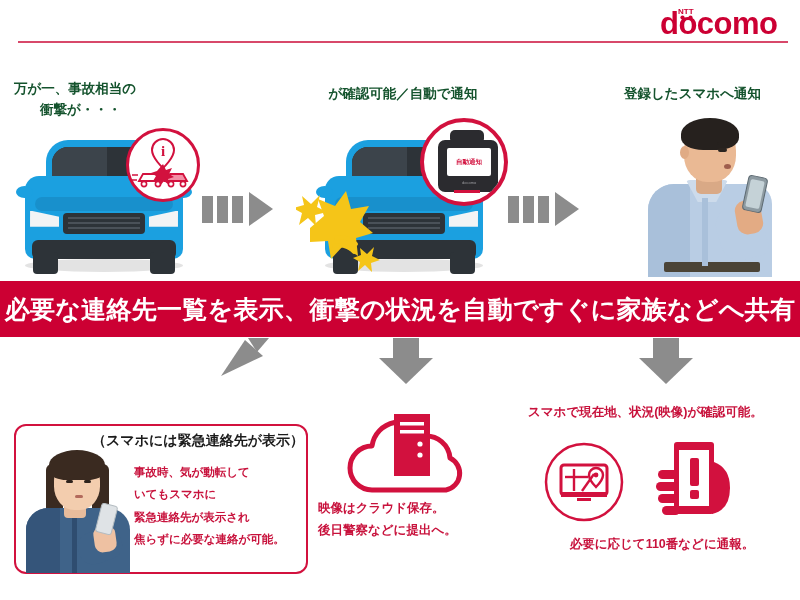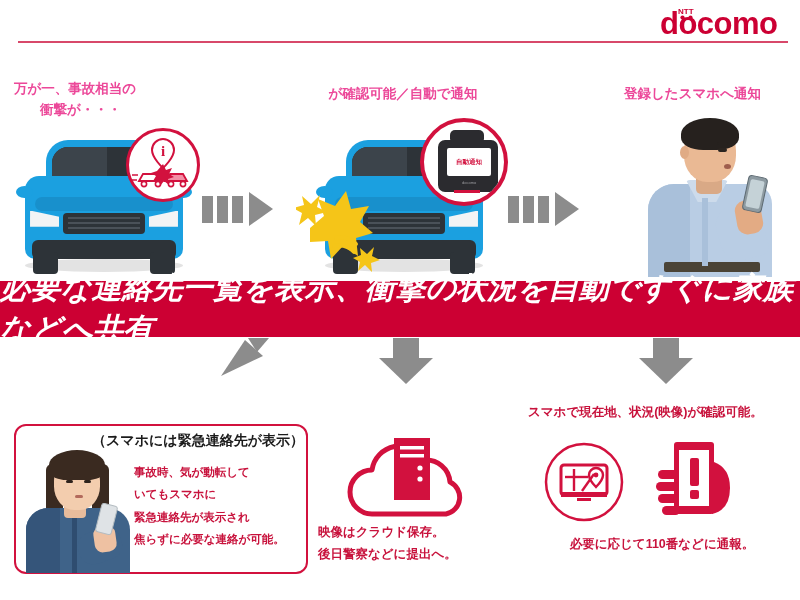--- a/index.html
+++ b/index.html
@@ -19,21 +19,21 @@
   }
   .hdr-rule {
     position: absolute; left: 18px; top: 41px; width: 770px; height: 1.5px;
     background: #d8486a;
   }
   .logo { position: absolute; right: 16px; top: 4px; width: 128px; height: 34px; }
   .logo svg { display:block; }
 
   
   .cap {
-    position: absolute; color: #ec4899; font-weight: bold;
+    position: absolute; color: #14532d; font-weight: bold;
     font-size: 13.5px; line-height: 1.55; text-align: center;
   }
   #cap1 { left: 14px;  top: 79px; width: 210px; text-align:left; }
   #cap1 .l2 { display:block; padding-left: 26px; }
   #cap2 { left: 298px; top: 84px; width: 210px; }
   #cap3 { left: 585px; top: 84px; width: 215px; }
 
   
   .car { position: absolute; }
   .car .shadow {
@@ -207,21 +207,21 @@
     border-bottom:17px solid transparent;
     border-left:24px solid #8c8c8c;
   }
 
   
   .banner {
     position:absolute; left:0; top:281px; width:800px; height:56px;
     background:#cc0033; display:flex; align-items:center; justify-content:center;
   }
   .banner span {
-    color:#ffffff; font-weight:bold; font-size:30px; letter-spacing:0.3px;font-style:italic;
+    color:#ffffff; font-weight:bold; font-size:25px; letter-spacing:0.3px;
   }
 
   
   .arrow-d { position:absolute; }
   .arrow-d .stem { width:26px; height:20px; background:#8c8c8c; margin:0 auto; }
   .arrow-d .head {
     width:0; height:0; margin:0 auto;
     border-left:27px solid transparent;
     border-right:27px solid transparent;
     border-top:26px solid #8c8c8c;
@@ -292,21 +292,21 @@
     position:absolute; left:72px; top:84px; width:22px; height:26px;
     background:#eec1a2; border-radius:8px; transform:rotate(-8deg);
   }
   .woman .w-phone {
     position:absolute; left:76px; top:62px; width:17px; height:30px;
     background:#dfe3e6; border:1.2px solid #b4bcc1; border-radius:3px;
     transform:rotate(14deg);
   }
 
   
-  .cloudblk { position:absolute; left:318px; top:430px; width:200px; height:145px; }
+  .cloudblk { position:absolute; left:318px; top:406px; width:200px; height:145px; }
   .cloudblk svg { position:absolute; left:14px; top:0; }
   .cloud-cap {
     position:absolute; left:0; top:92px; width:200px;
     font-size:12.5px; font-weight:bold; color:#c8123c; line-height:1.75;
   }
   .cloud-cap span { display:block; }
 
   
   .rb { position:absolute; left:528px; top:404px; width:268px; height:170px; }
   .rb-top {

